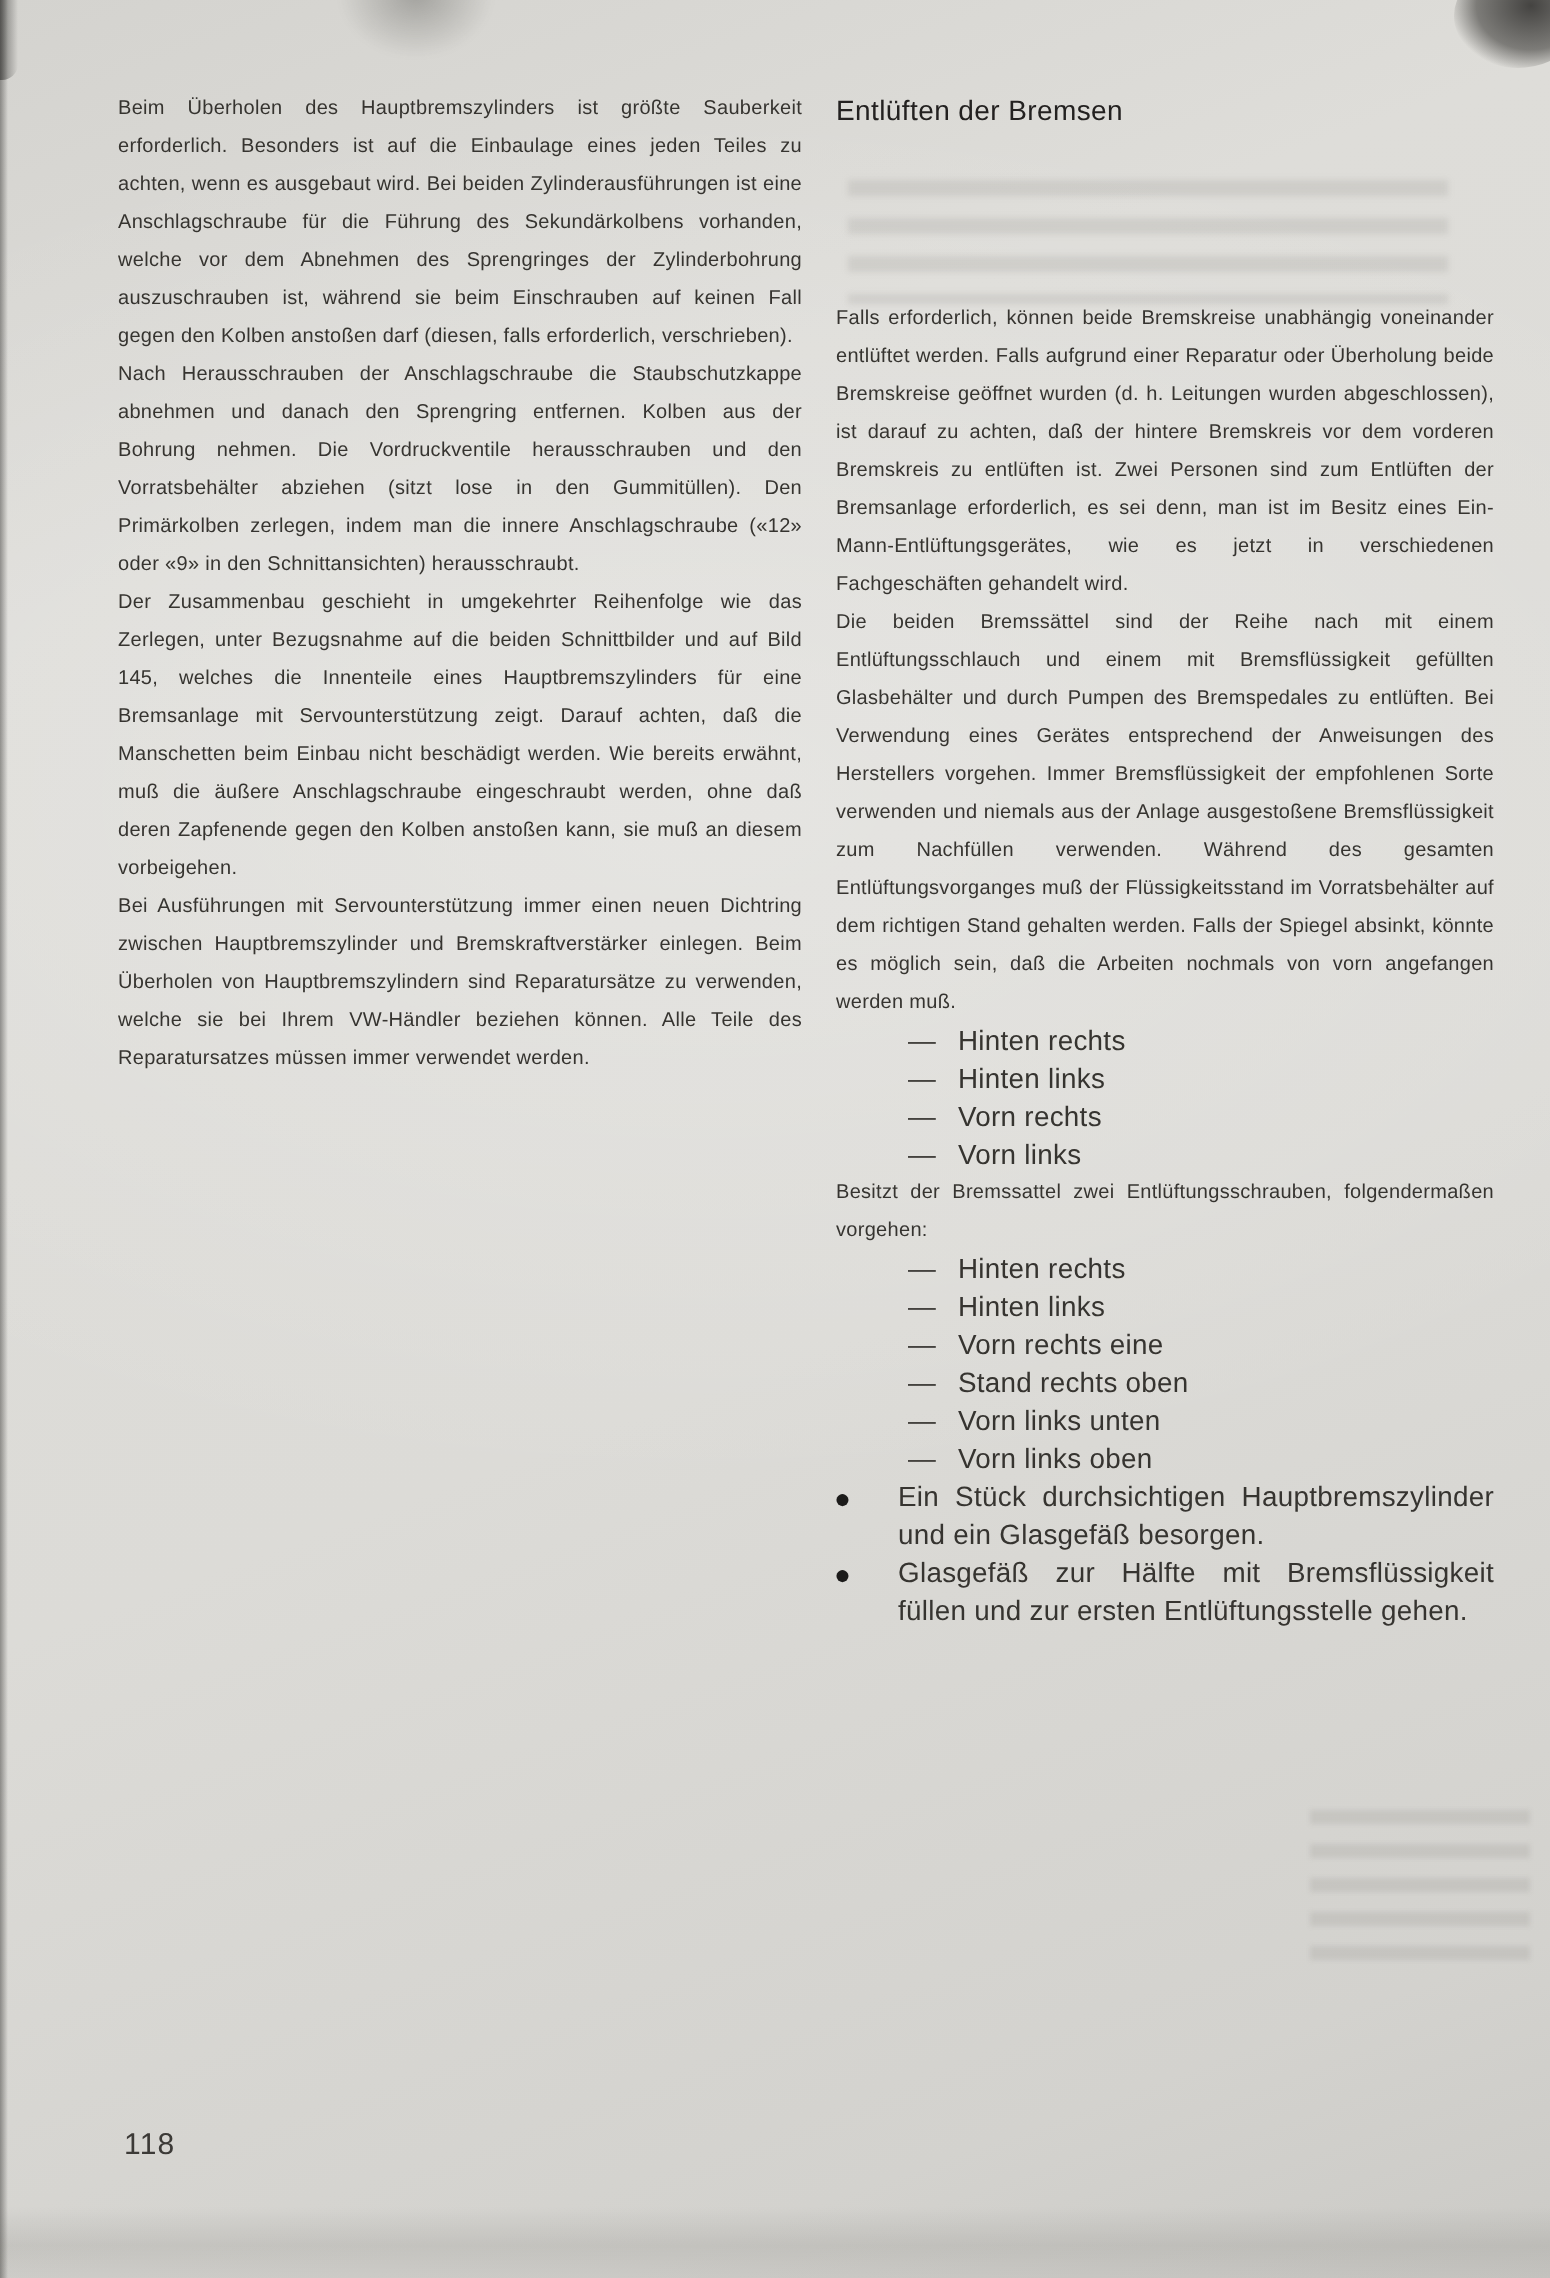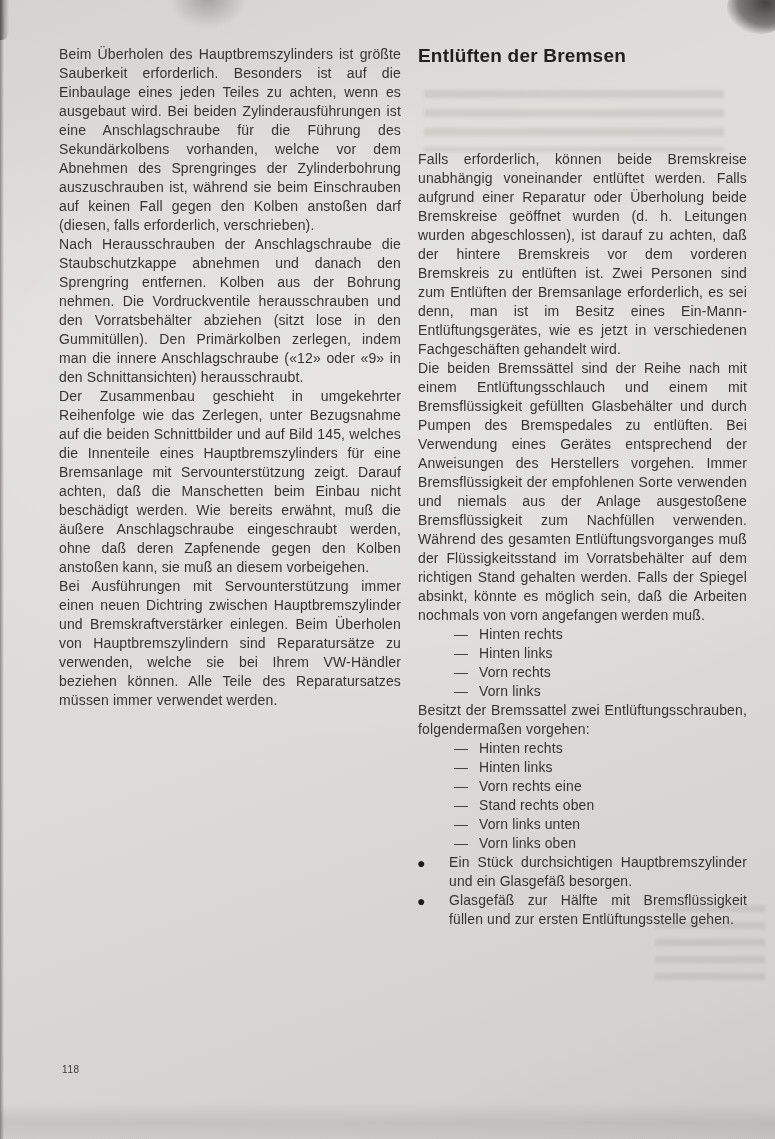--- a/index.html
+++ b/index.html
@@ -57,31 +57,31 @@
     filter: blur(1.4px);
   }
 
   
   .col { position: absolute; top: 45px; }
   .col-left  { left: 59px;  width: 342px; }
   .col-right { left: 418px; width: 329px; }
 
   .col p {
     margin: 0;
-    font-size: 14px;
+    font-size: 10px;
     line-height: 19px;
     text-align: justify;
     letter-spacing: 0.15px;
     hyphens: auto; -webkit-hyphens: auto;
   }
   .section-heading {
     margin: 0 0 84px 0;
-    font-size: 19px;
+    font-size: 14px;
     line-height: 21px;
-    font-weight: bold;
+    font-weight: normal;
     color: #232120;
     letter-spacing: 0.2px;
   }
   .dash-item {
     position: relative;
     padding-left: 61px;
     font-size: 13.9px;
     line-height: 19px;
     letter-spacing: 0.15px;
   }
@@ -98,21 +98,21 @@
     letter-spacing: 0.15px;
   }
   .bullet-item .bullet-marker {
     position: absolute; left: -1px; top: 0.5px;
     font-size: 14px;
     color: #1c1b1a;
   }
   .page-number {
     position: absolute;
     left: 62px; top: 1064px;
-    font-size: 10px;
+    font-size: 15px;
     letter-spacing: 0.6px;
     color: #3c3a37;
   }
 </style>
 </head>
 <body>
 
 <div class="page">
 
   <div class="edge-left"></div>

